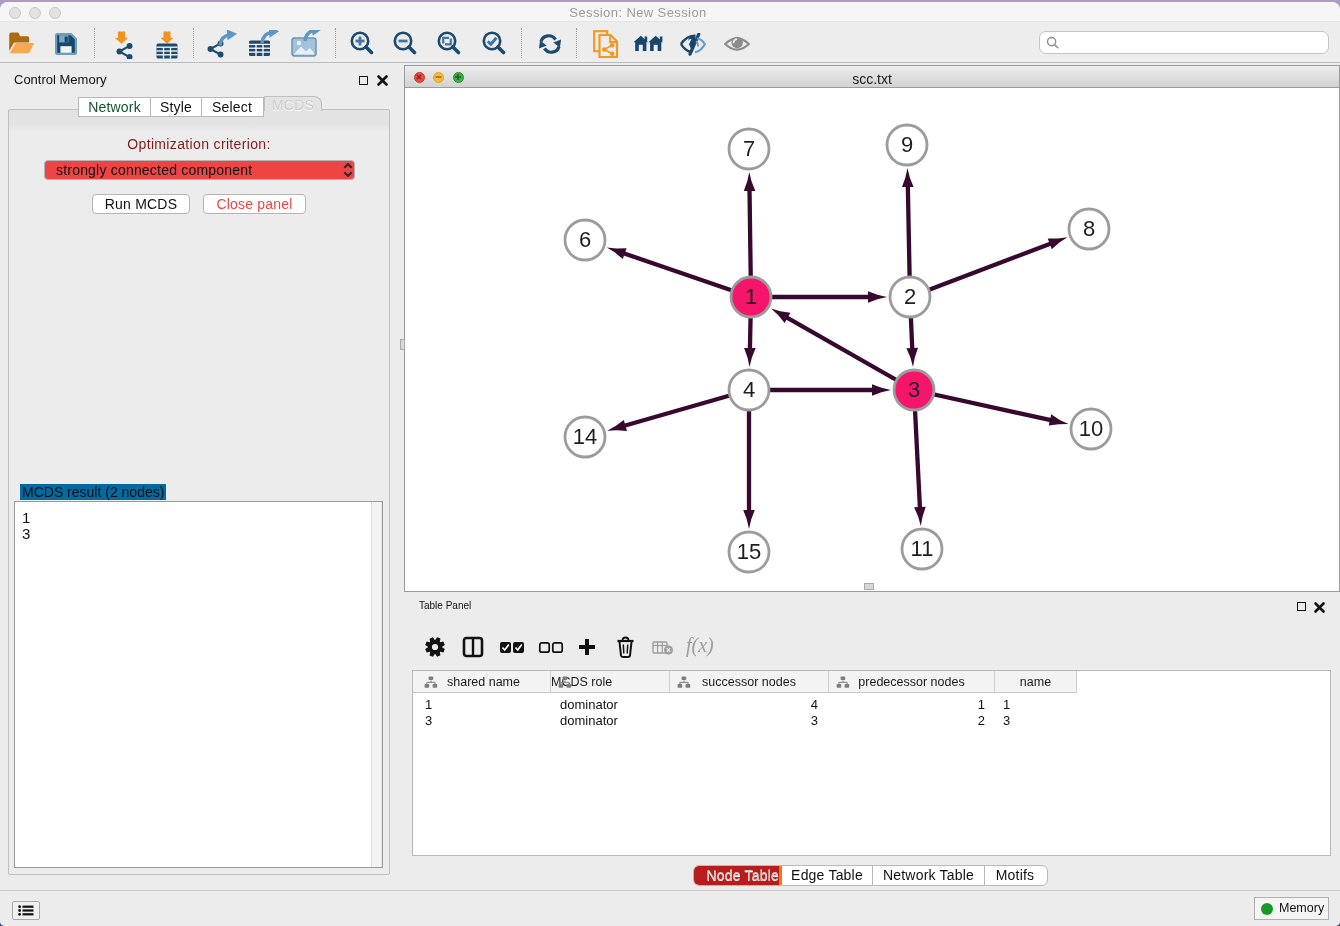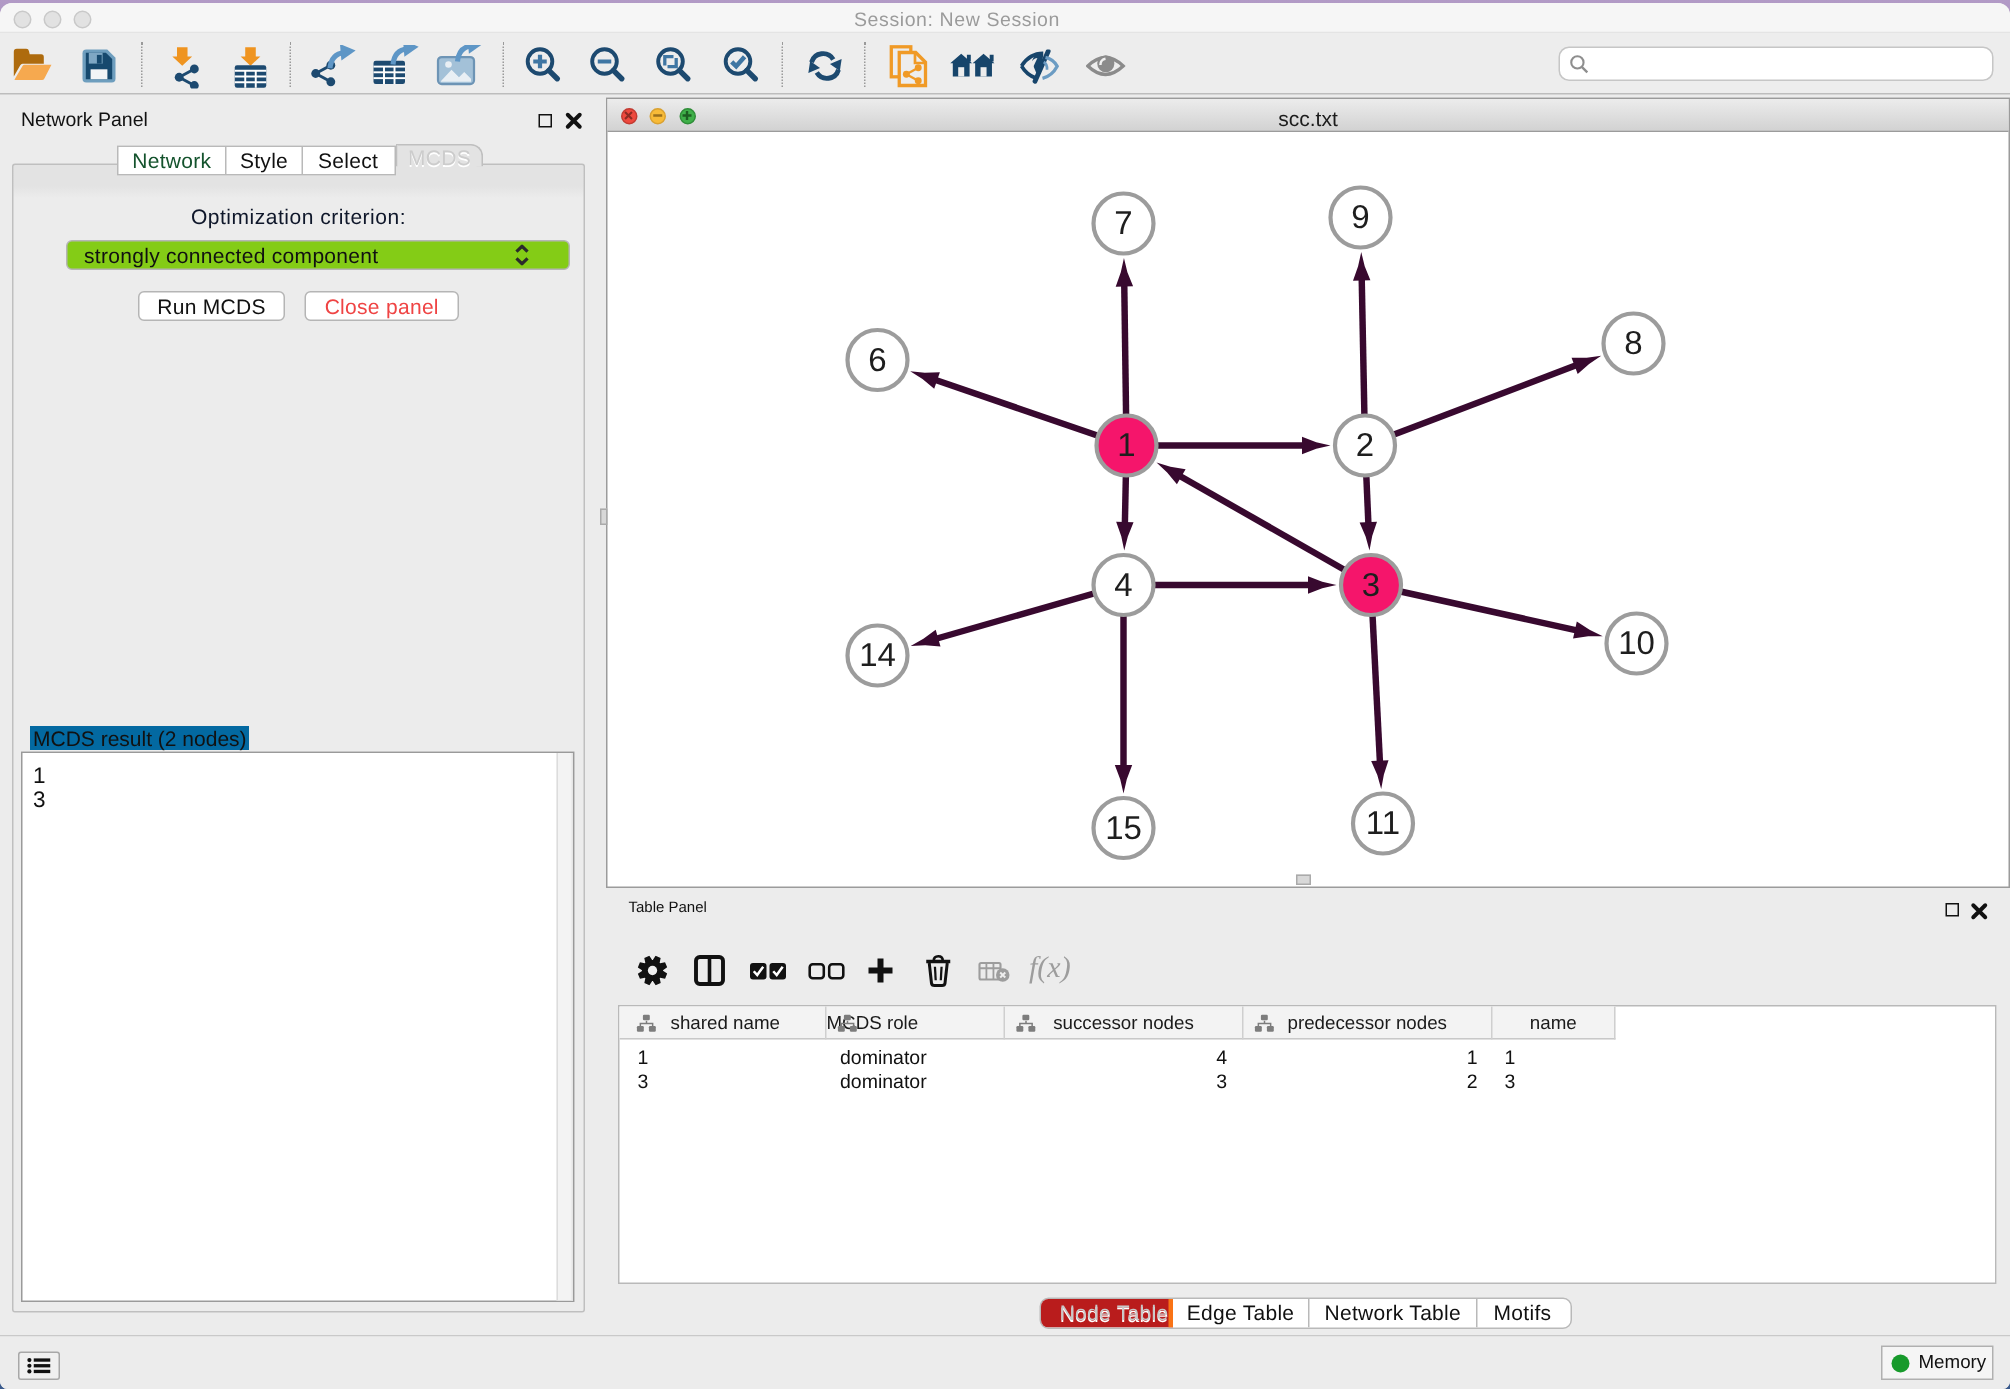--- a/index.html
+++ b/index.html
@@ -138,34 +138,34 @@
 <svg style="position:absolute;left:724px;top:35px" width="27" height="19" viewBox="0 0 27 19">
     <path d="M1.2 9 Q13 -2.2 24.8 9 Q13 20.2 1.2 9 z" fill="none" stroke="#8b8b8b" stroke-width="2.2"></path>
     <circle cx="13.2" cy="7.5" r="5.7" fill="#8b8b8b"></circle>
     <path d="M9.6 8.3 A 4 4 0 0 1 13 4.2" fill="none" stroke="#f0f0f0" stroke-width="1.7"></path>
   </svg>
 <div class="abs" style="left:1039px;top:31px;width:290px;height:23px;background:#fff;border:1px solid #c6c6c6;border-radius:7px"></div>
 <svg class="abs" style="left:1046px;top:36px" width="14" height="14" viewBox="0 0 14 14">
     <circle cx="5.6" cy="5.6" r="4.1" fill="none" stroke="#8e8e8e" stroke-width="1.4"></circle>
     <line x1="8.7" y1="8.7" x2="12.2" y2="12.2" stroke="#8e8e8e" stroke-width="1.6"></line>
   </svg>
-<div class="abs" style="left:14px;top:72px;font-size:13px;color:#111">Network Panel</div>
+<div class="abs" style="left:14px;top:72px;font-size:13px;color:#111">Control Memory</div>
 <div class="abs" style="left:359px;top:76px;width:9px;height:9px;border:1.5px solid #111"></div>
 <svg class="abs" style="left:376px;top:74px" width="13" height="13" viewBox="0 0 13 13">
     <path d="M2.5 2.5 L10.5 10.5 M10.5 2.5 L2.5 10.5" stroke="#111" stroke-width="2.6" stroke-linecap="round"></path>
   </svg>
 <div class="abs" style="left:8px;top:109px;width:382px;height:766px;border:1px solid #bfbfbf;border-radius:2px;background:linear-gradient(180deg,#e3e3e3 0,#e3e3e3 14px,#ececec 22px,#ececec 100%)"></div>
 <div class="abs" style="left:78px;top:97px;width:186px;height:20px;border:1px solid #b9b9b9;background:#fff;overflow:hidden">
     <div style="float:left;width:72px;height:18px;border-right:1px solid #b9b9b9;font-size:14px;letter-spacing:0.2px;text-align:center;line-height:18px;color:#14532d">Network</div>
     <div style="float:left;width:51px;height:18px;border-right:1px solid #b9b9b9;font-size:14px;letter-spacing:0.2px;text-align:center;line-height:18px;color:#111">Style</div>
     <div style="float:left;width:60px;height:18px;font-size:14px;letter-spacing:0.2px;text-align:center;line-height:18px;color:#111">Select</div>
   </div>
 <div class="abs" style="left:264px;top:96px;width:58px;height:15px;background:#e3e3e3;border:1px solid #bfbfbf;border-bottom:none;border-radius:0 8px 0 0;font-size:14px;letter-spacing:0.2px;text-align:center;line-height:16px;color:#ccc;text-shadow:0 1px 0 #fff">MCDS</div>
-<div class="abs" style="left:9px;top:136px;width:380px;text-align:center;font-size:14px;letter-spacing:0.35px;color:#0f172a">Optimization criterion:</div>
-<div class="abs" style="left:44px;top:160px;width:336px;height:20px;background:#84cc16;border:1px solid #b5b5b5;border-radius:4px;font-size:14px;letter-spacing:0.2px;line-height:19px;padding-left:11px;color:#111">strongly connected component</div>
+<div class="abs" style="left:9px;top:136px;width:380px;text-align:center;font-size:14px;letter-spacing:0.35px;color:#7f1d1d">Optimization criterion:</div>
+<div class="abs" style="left:44px;top:160px;width:311px;height:20px;background:#ef4444;border:1px solid #b5b5b5;border-radius:4px;font-size:14px;letter-spacing:0.2px;line-height:19px;padding-left:11px;color:#111">strongly connected component</div>
 <svg class="abs" style="left:343px;top:162.5px" width="10" height="14" viewBox="0 0 10 14">
     <path d="M1.3 4.8 L5 1.2 L8.7 4.8" fill="none" stroke="#2b2b2b" stroke-width="2.1"></path>
     <path d="M1.3 9.2 L5 12.8 L8.7 9.2" fill="none" stroke="#2b2b2b" stroke-width="2.1"></path>
   </svg>
 <div class="abs" style="left:92px;top:194px;width:98px;height:20px;background:#fff;border:1px solid #b5b5b5;border-radius:4px;font-size:14px;letter-spacing:0.2px;text-align:center;line-height:19px;color:#111">Run MCDS</div>
 <div class="abs" style="left:203px;top:194px;width:103px;height:20px;background:#fff;border:1px solid #b5b5b5;border-radius:4px;font-size:14px;letter-spacing:0.2px;text-align:center;line-height:19px;color:#ef4444">Close panel</div>
 <div class="abs" style="left:14px;top:501px;width:369px;height:367px;background:#fff;border:1px solid #9a9a9a"></div>
 <div class="abs" style="left:371px;top:502px;width:11px;height:365px;background:#f3f3f3;border-left:1px solid #dcdcdc;border-right:1px solid #e6e6e6"></div>
 <div class="abs" style="left:20px;top:484px;background:#0369a1;padding:0 2px;font-size:14px;color:#111">MCDS result (2 nodes)</div>
 <div class="abs" style="left:22px;top:510px;font-size:15px;color:#111;line-height:16px">1<br>3</div>

